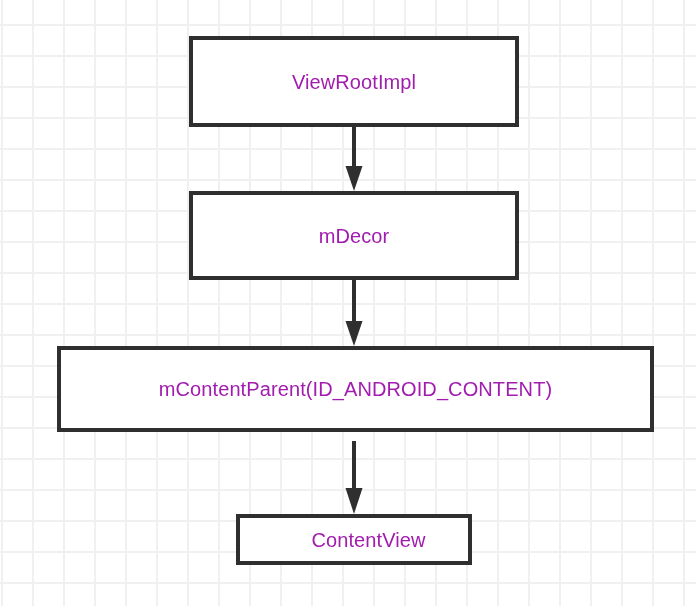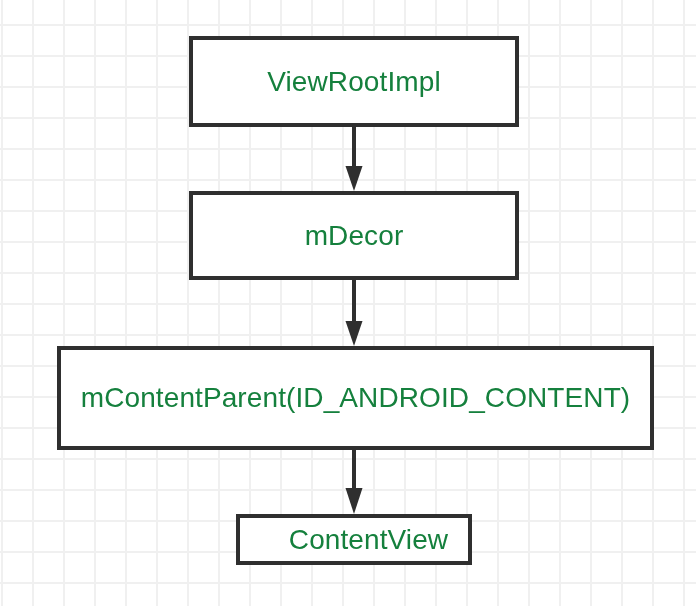--- a/index.html
+++ b/index.html
@@ -30,41 +30,41 @@
     position: absolute;
     box-sizing: border-box;
     background: #ffffff;
     border: 4px solid #2f2f2f;
     display: flex;
     align-items: center;
     justify-content: center;
     z-index: 3;
   }
   .node-label {
-    color: #15803d;
+    color: #a21caf;
     font-family: "Liberation Sans", sans-serif;
-    font-size: 28px;
+    font-size: 20px;
     font-weight: 400;
     line-height: 1;
     letter-spacing: 0.1px;
     white-space: nowrap;
     user-select: none;
   }
   .edge {
     position: absolute;
     z-index: 1;
   }
   .edge svg {
     display: block;
     overflow: visible;
   }
   
   #node-viewrootimpl  { left: 189px; top:  36px; width: 330px; height:  91px; }
   #node-mdecor        { left: 189px; top: 191px; width: 330px; height:  89px; }
-  #node-mcontentparent{ left:  57px; top: 346px; width: 597px; height:  104px; }
+  #node-mcontentparent{ left:  57px; top: 346px; width: 597px; height:  86px; }
   #node-contentview   { left: 236px; top: 514px; width: 236px; height:  51px; padding-left: 29px; }
   
   #edge-viewrootimpl-mdecor        { left: 344px; top: 125px; width: 20px; height: 68px; }
   #edge-mdecor-mcontentparent      { left: 344px; top: 278px; width: 20px; height: 70px; }
   #edge-mcontentparent-contentview { left: 344px; top: 441px; width: 20px; height: 75px; }
 </style>
 </head>
 <body>
 
 <div id="canvas">

